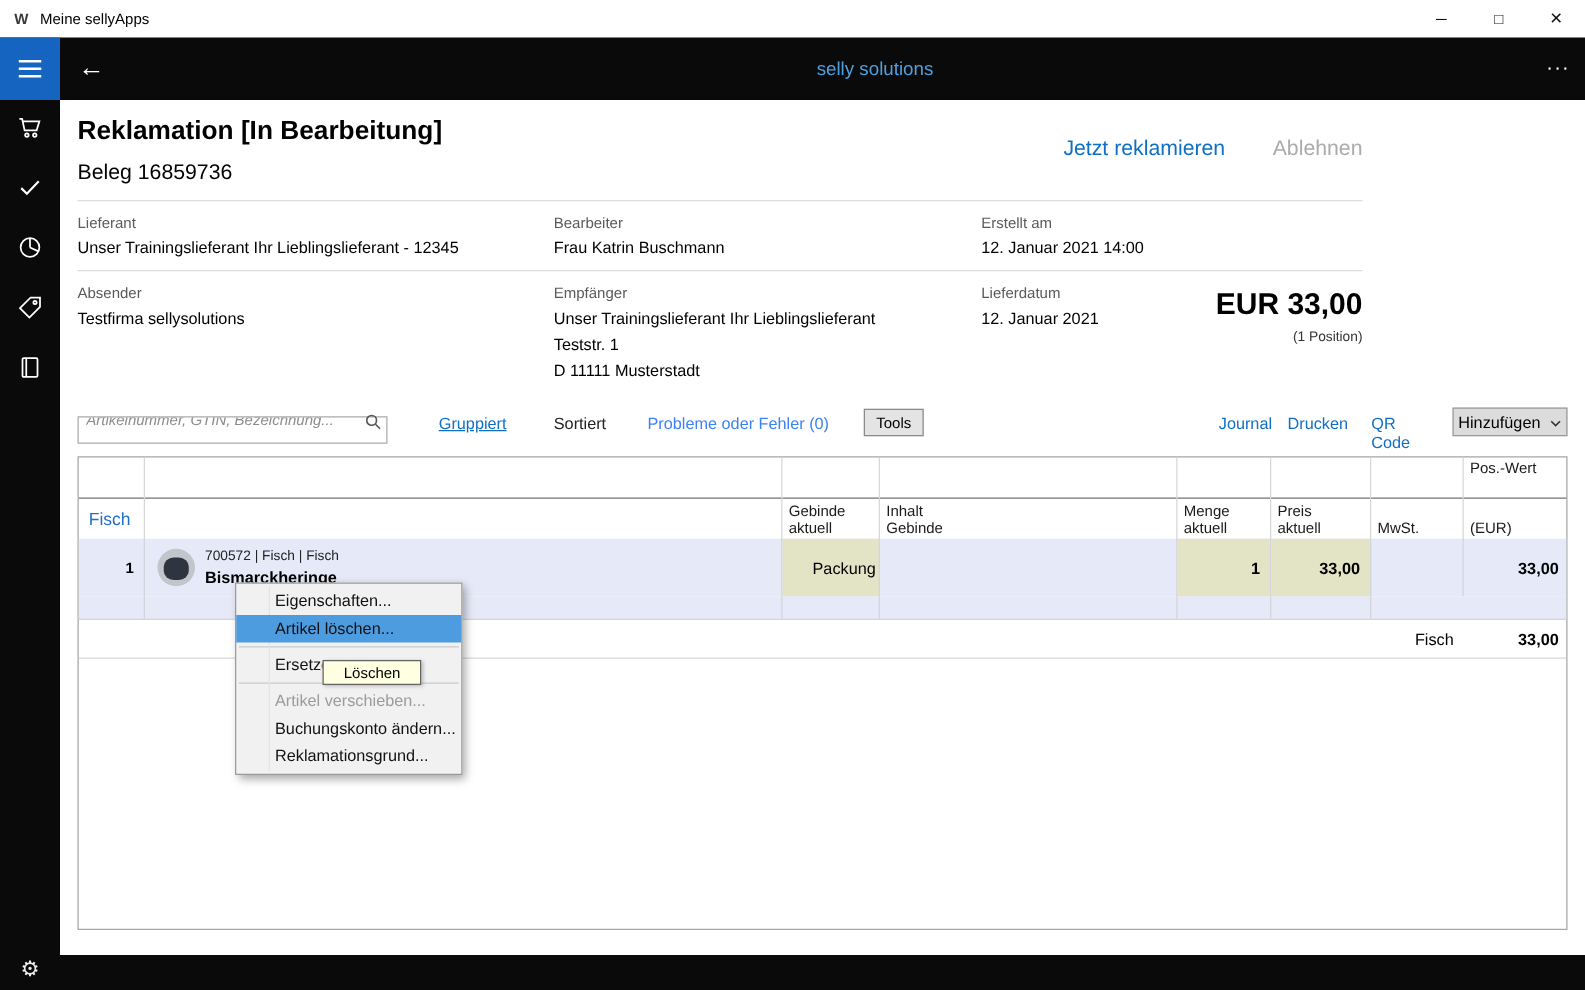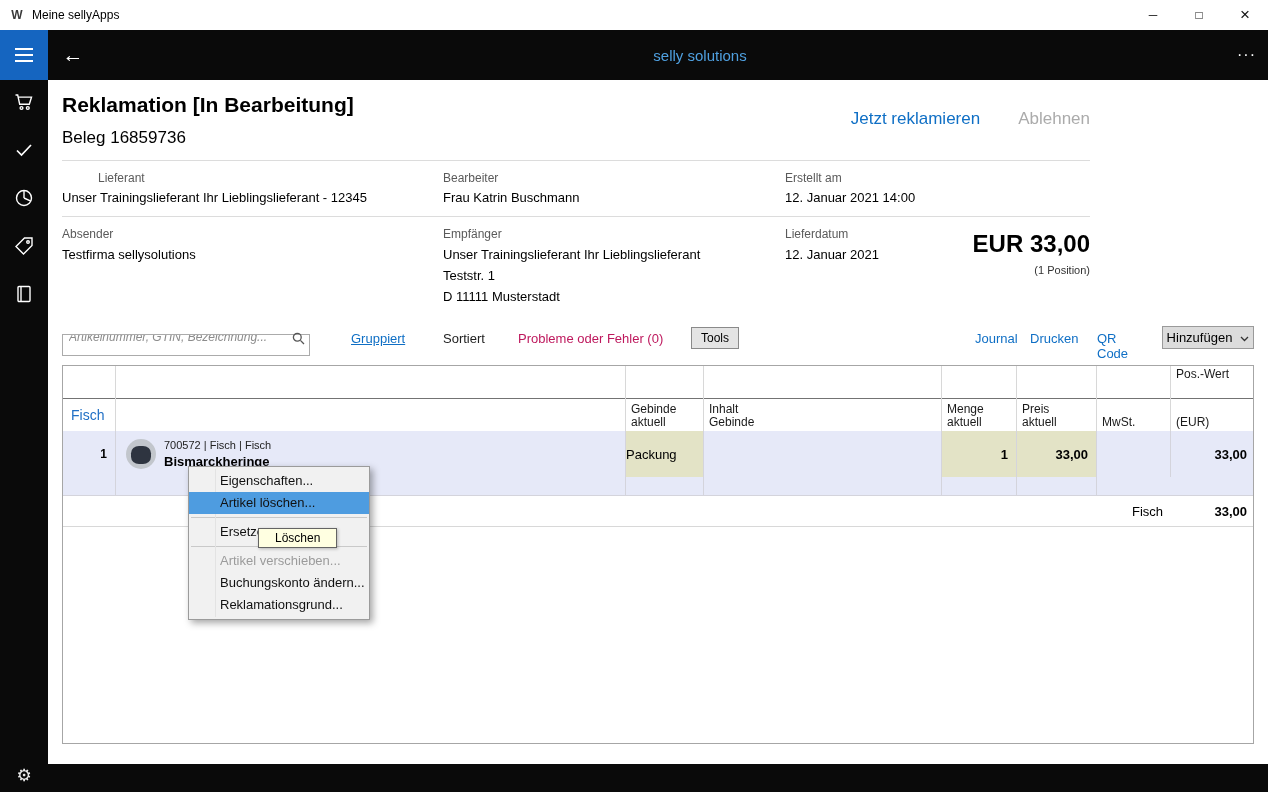--- a/index.html
+++ b/index.html
@@ -47,21 +47,21 @@
   .total-note { right:14px; top:184px; font-size:11px; color:#333; }
 
   
   .search-wrap { left:14px; top:247px; width:248px; height:22px; }
   .search-wrap input { width:100%; height:100%; border:1px solid #ABABAB; font-size:12px; padding:0 24px 16px 6px; color:#333; font-family:inherit; outline:none; }
   .search-wrap input::placeholder { font-style:italic; color:#8C8C8C; }
   .search-icon { position:absolute; right:5px; top:4px; }
   .tb-link { top:251px; font-size:13px; }
   .gruppiert { left:303px; color:#0F6FC5; text-decoration:underline; }
   .sortiert { left:395px; color:#222; }
-  .probleme { left:470px; color:#be185d; }
+  .probleme { left:470px; color:#3b82f6; }
   .tools-btn { left:643px; top:247px; height:22px; padding:0 9px; background:#E4E4E4; border:1px solid #8A8A8A; font-size:12px; display:flex; align-items:center; color:#000; }
   .journal { left:927px; } .drucken { left:982px; } .qr { left:1049px; }
   .add-btn { left:1114px; top:246px; width:92px; height:23px; background:#DCDCDC; border:1px solid #9A9A9A; font-size:13px; display:flex; align-items:center; justify-content:center; gap:8px; color:#000; }
 
   
   .table { left:14px; top:285px; width:1192px; height:379px; border:1px solid #A6A6A6; background:#fff; }
   .trow { display:grid; grid-template-columns:53px 510px 78px 238px 75px 80px 74px 84px; }
   .thead { height:33px; border-bottom:1px solid #737373; }
   .thead .tc { border-right:1px solid #D8D8D8; display:flex; flex-direction:column; justify-content:flex-end; padding:2px 4px 3px 5px; font-size:12px; color:#1A1A1A; line-height:13px; }
   .thead .tc:last-child { border-right:none;gap:35px; }
@@ -69,21 +69,21 @@
   .item-row { height:46px; background:#E6E9F8; }
   .item-row .tc { border-right:1px solid #D4D4DC; }
   .item-row .tc:last-child { border-right:none; }
   .cell-num { display:flex; align-items:center; justify-content:flex-end; padding-right:8px; font-size:12px; font-weight:700; }
   .cell-article { display:flex; align-items:center; padding-left:10px; gap:8px; }
   .avatar { width:30px; height:30px; border-radius:50%; background:#C2C6CC; position:relative; overflow:hidden; flex:0 0 30px; }
   .avatar::after { content:""; position:absolute; left:5px; right:5px; top:7px; bottom:5px; background:#2E3440; border-radius:40%; }
   .art-meta { font-size:11px; color:#222; }
   .art-name { font-size:13px; font-weight:700; margin-top:3px; color:#000; }
   .cell-beige { background:#E3E3C6; }
-  .cell-gebinde { display:flex; align-items:center; padding-left:0; font-size:13px; color:#000; }
+  .cell-gebinde { display:flex; align-items:center; padding-left:24px; font-size:13px; color:#000; }
   .cell-right { display:flex; align-items:center; justify-content:flex-end; padding-right:8px; font-size:13px; font-weight:700; color:#000; }
   .sub-row { height:19px; background:#E6E9F8; border-bottom:1px solid #D4D4DC; }
   .sub-row .tc { border-right:1px solid #D4D4DC; }
   .sub-row .tc:last-child { border-right:none; }
   .sub-note { display:flex; align-items:center; padding-left:16px; font-size:12px; color:#8A8A8A; }
   .sum-row { height:31px; border-bottom:1px solid #D8D8D8; }
   .sum-cell { display:flex; align-items:center; justify-content:flex-end; padding-right:8px; font-size:13px; color:#000; }
   .sum-cell.bold { font-weight:700; }
 
   
@@ -173,21 +173,21 @@
   <div class="main">
     <div class="abs doc-title">Reklamation [In Bearbeitung]</div>
     <div class="abs doc-subtitle">Beleg 16859736</div>
     <div class="abs doc-actions">
       <span class="link-blue">Jetzt reklamieren</span>
       <span class="action-disabled">Ablehnen</span>
     </div>
 
     <div class="abs hline" style="top:80px;"></div>
 
-    <div class="abs field-label col1" style="top:91px;margin-left:36px;">Lieferant</div>
+    <div class="abs field-label col1" style="top:91px;">Lieferant</div>
     <div class="abs field-value col1" style="top:110px;">Unser Trainingslieferant Ihr Lieblingslieferant - 12345</div>
     <div class="abs field-label col2" style="top:91px;">Bearbeiter</div>
     <div class="abs field-value col2" style="top:110px;">Frau Katrin Buschmann</div>
     <div class="abs field-label col3" style="top:91px;">Erstellt am</div>
     <div class="abs field-value col3" style="top:110px;">12. Januar 2021 14:00</div>
 
     <div class="abs hline" style="top:136px;"></div>
 
     <div class="abs field-label col1" style="top:147px;">Absender</div>
     <div class="abs field-value col1" style="top:167px;">Testfirma sellysolutions</div>

